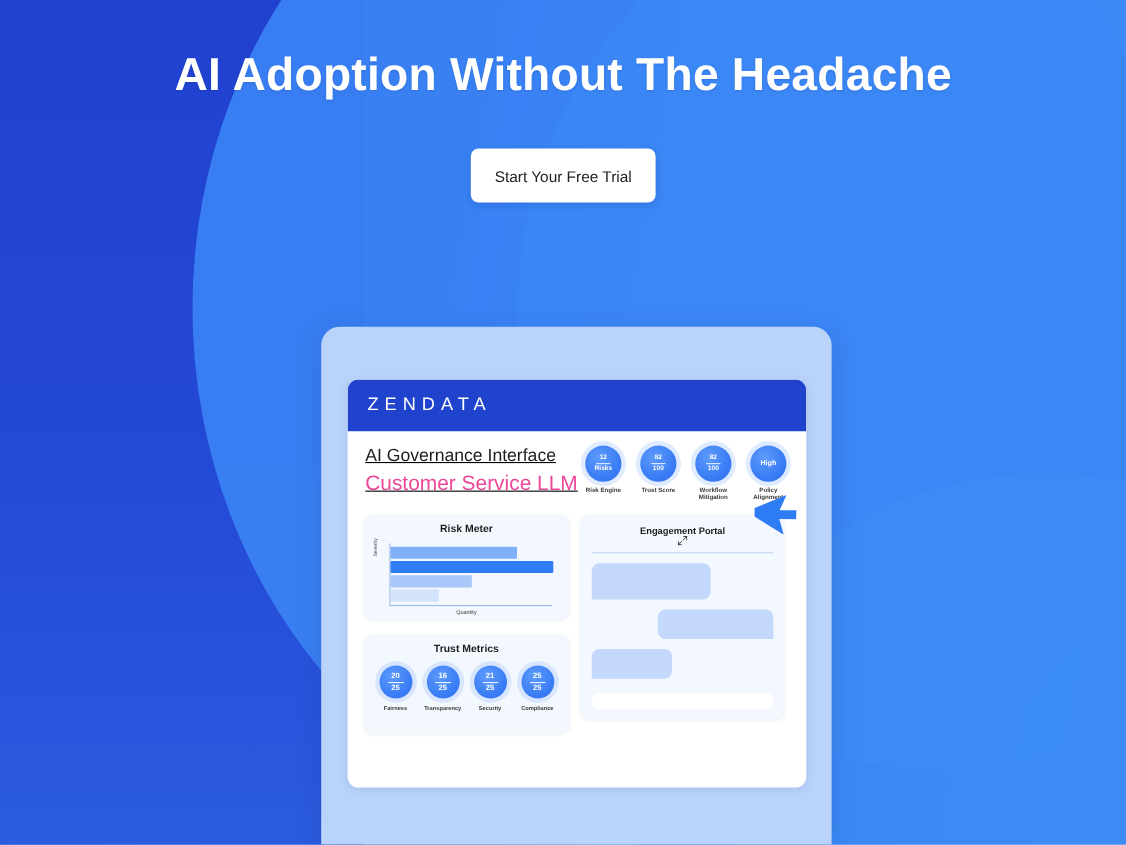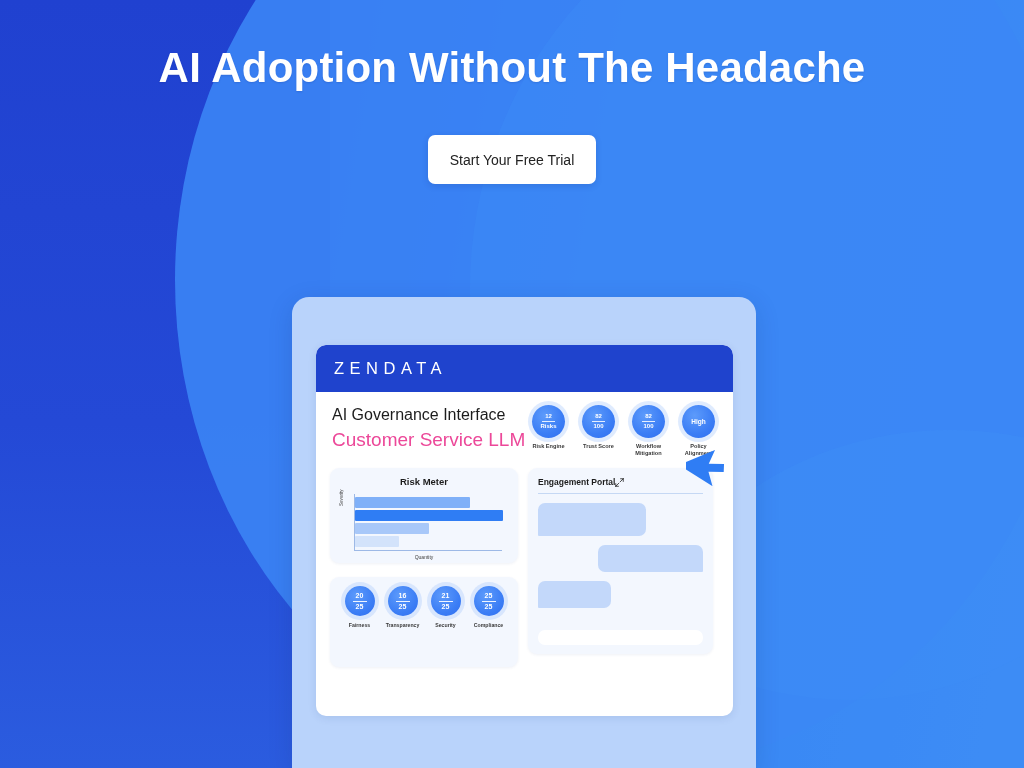--- a/index.html
+++ b/index.html
@@ -107,21 +107,21 @@
   .brand {
     color: #ffffff;
     font-size: 16.5px;
     letter-spacing: 5.5px;
     font-weight: 300;
   }
 
   
   .dash { padding: 10px 12px 0 12px; }
   .dash-head { display: flex; align-items: flex-start; justify-content: space-between; }
-  .titles { padding-left: 4px; padding-top: 4px; }
+  .titles { padding-left: 4px; padding-top: 4px; text-decoration: underline; }
   .dash-title { font-size: 16px; color: #1c1c1c; font-weight: 500; }
   .dash-sub { font-size: 19px; color: #ec4899; margin-top: 5px; font-weight: 500; }
 
   .kpis { display: flex; gap: 9px; padding-top: 3px; padding-right: 2px; }
   .kpi { width: 41px; text-align: center; }
   .kpi-circle {
     width: 33px; height: 33px; margin: 0 auto;
     border-radius: 50%;
     background: radial-gradient(circle at 38% 32%, #5d9bfb 0%, #3b7df5 60%, #2f6ef0 100%);
     color: #ffffff;
@@ -188,22 +188,23 @@
     box-shadow: 0 0 0 4px rgba(110,165,250,.20);
   }
   .tm-top { font-size: 7px; line-height: 8px; font-weight: bold; }
   .tm-rule { width: 14px; height: 1px; background: rgba(255,255,255,.9); margin: 1px 0; }
   .tm-bot { font-size: 7px; line-height: 8px; font-weight: bold; }
   .tm-label { margin-top: 6px; font-size: 5.2px; color: #3a3a3a; font-weight: 600; }
 
   
   .portal { height: 186px; position: relative; padding: 0 10px; }
   .portal-head {
-    display: flex; align-items: center; justify-content: flex-start;
+    display: flex; align-items: center; justify-content: center;
     padding-top: 9px;
+    flex-direction: column;
   }
   .portal-title { font-size: 8.5px; font-weight: bold; color: #1d1d1d; }
   .expand-icon { width: 9px; height: 9px; display: block; }
   .portal-rule { height: 1px; background: #c5d8f4; margin-top: 6px; }
   .bubbles { position: relative; margin-top: 9px; }
   .bubble { background: #c3d8fa; border-radius: 7px; position: relative; }
   .bubble.left { border-bottom-left-radius: 1px; }
   .bubble.right { border-bottom-right-radius: 1px; margin-left: auto; }
   .composer {
     position: absolute; left: 10px; right: 10px; bottom: 9px;
@@ -298,20 +299,21 @@
                     <div class="bar" style="width: 78%; background: rgb(127, 176, 248);"></div>
                     <div class="bar" style="width: 100%; background: rgb(47, 125, 244);"></div>
                     <div class="bar" style="width: 50%; background: rgb(168, 200, 249);"></div>
                     <div class="bar" style="width: 30%; background: rgb(211, 227, 251);"></div>
                   </div>
                 <div class="x-label">Quantity</div>
               </div>
             </div>
 
             <div class="card" style="height:90px;">
+              <div class="card-title">Trust Metrics</div>
               <div class="tm-row">
 
                 <div class="tm-item">
                   <div class="tm-circle">
                     <span class="tm-top">20</span>
                     <span class="tm-rule"></span>
                     <span class="tm-bot">25</span>
                   </div>
                   <div class="tm-label">Fairness</div>
                 </div>

